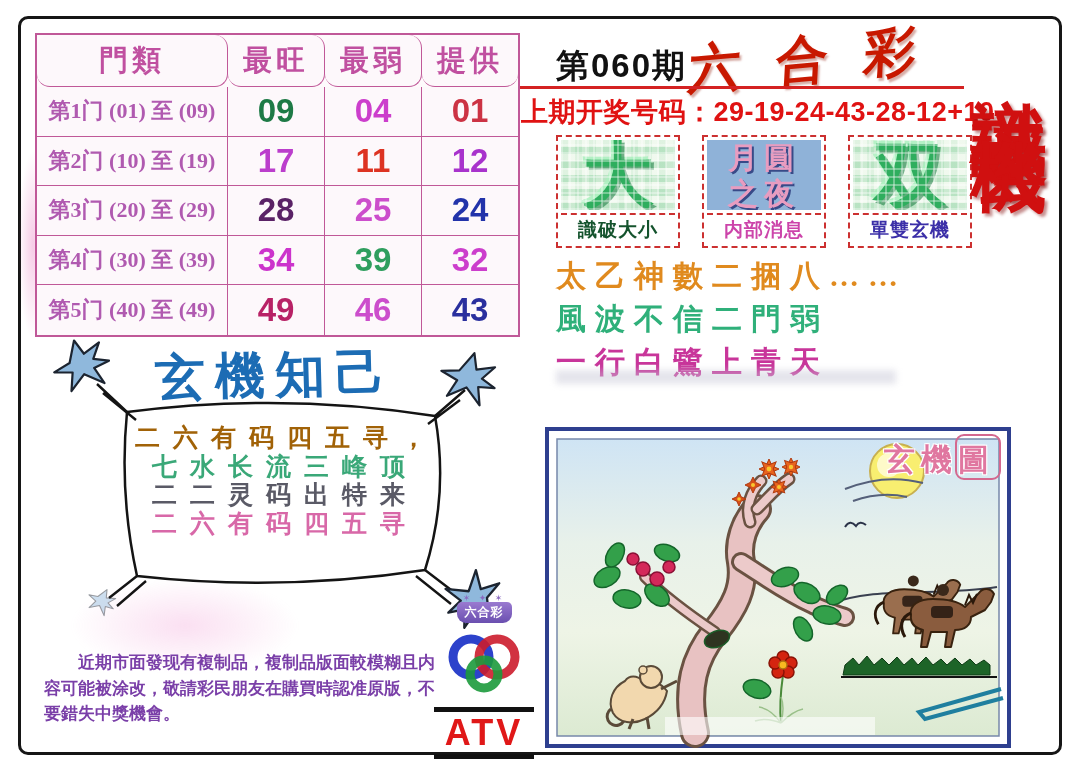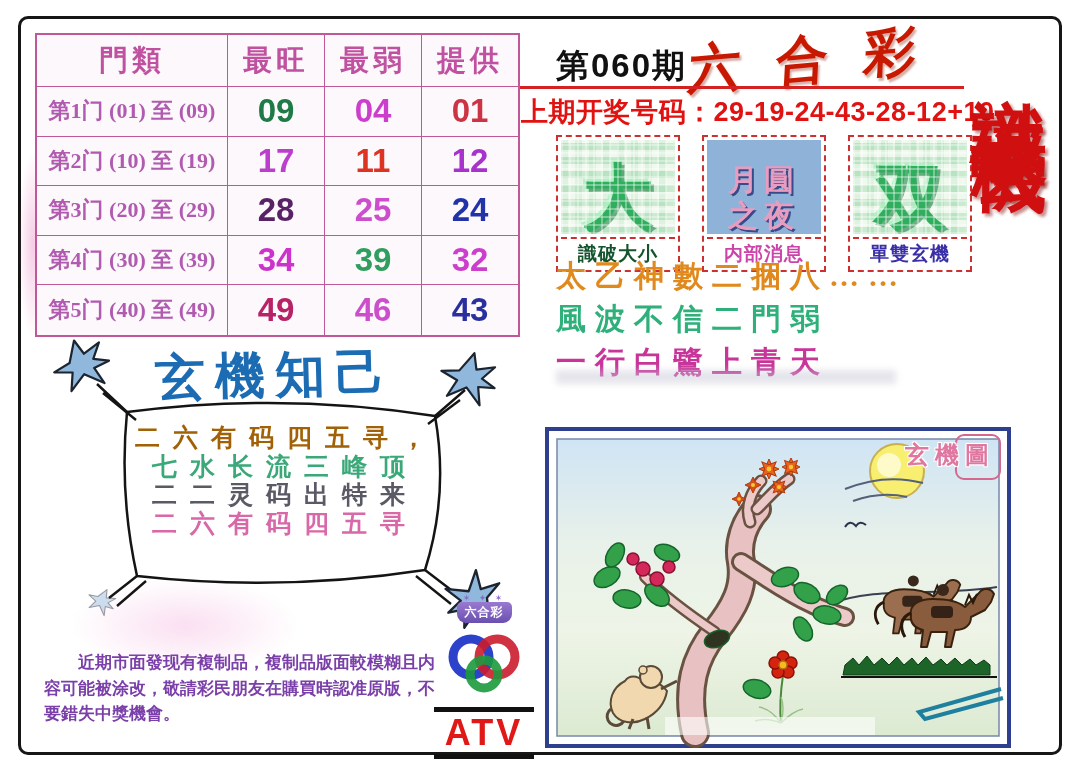--- a/index.html
+++ b/index.html
@@ -14,21 +14,21 @@
            background:radial-gradient(ellipse at center,rgba(240,150,210,.30),transparent 70%);}
 
   
   .tip-table{position:absolute;left:35px;top:33px;display:grid;
     grid-template-columns:191px 97px 97px 96px;grid-template-rows:52px repeat(5,49.5px);
     border:2px solid #c05898;background:#fefafc;}
   .tcell{border-right:1.5px solid #c05898;border-bottom:1.5px solid #c05898;
     display:flex;align-items:center;justify-content:center;background:#fdf8fb;}
   .tcell.last-col{border-right:none;}
   .tcell.last-row{border-bottom:none;}
-  .th{font-family:"Liberation Serif",serif;font-size:29px;font-weight:700;color:#c050a0;letter-spacing:4px;}
+  .th{font-family:"Liberation Serif",serif;font-size:29px;font-weight:700;color:#c050a0;letter-spacing:4px;border-radius:13px;}
   .tlabel{font-family:"Liberation Serif",serif;font-size:22px;font-weight:700;color:#b05ab0;white-space:nowrap;}
   .tnum{font-size:33px;font-weight:800;}
 
   
   .banner{position:absolute;left:35px;top:338px;width:480px;height:305px;}
   .banner svg{position:absolute;left:0;top:0;}
   .banner-title{position:absolute;left:70px;top:4px;width:340px;text-align:center;
     font-family:"Liberation Serif",serif;font-size:50px;font-weight:900;color:#1c6cb4;
     letter-spacing:10px;transform:rotate(-1.5deg);white-space:nowrap;}
   .banner-lines{position:absolute;left:100px;top:86px;width:300px;text-align:center;}
@@ -52,21 +52,21 @@
   .brand{position:absolute;left:688px;top:24px;font-family:"Liberation Serif",serif;
     font-size:52px;font-weight:900;color:#c81800;letter-spacing:36px;white-space:nowrap;
     transform:rotate(-5deg) skewX(-8deg);
     text-shadow:2px 3px 2px rgba(140,20,0,.35);}
   .red-rule{position:absolute;left:520px;top:86px;width:444px;height:3px;background:#d42222;}
   .lastdraw{position:absolute;left:521px;top:94px;font-size:27px;font-weight:800;
     color:#e01212;white-space:nowrap;letter-spacing:0.5px;}
 
   .tipbox{position:absolute;top:135px;width:124px;border:2.5px dashed #cc3030;
     background:#fff;padding:3px;box-sizing:border-box;}
-  .tipbox-img{height:94px;display:flex;align-items:flex-end;justify-content:center;
+  .tipbox-img{height:70px;display:flex;align-items:flex-start;justify-content:center;
     position:relative;overflow:hidden;}
   .mosaic{background-color:#e8f4e4;background-image:
     repeating-linear-gradient(0deg,rgba(120,200,150,.28) 0 7px,rgba(255,255,255,.30) 7px 14px),
     repeating-linear-gradient(90deg,rgba(150,220,170,.28) 0 7px,rgba(240,255,240,.30) 7px 14px);}
   .pixel-overlay{position:absolute;inset:0;pointer-events:none;background-image:
     repeating-linear-gradient(0deg,rgba(255,255,255,.35) 0 2px,transparent 2px 8px),
     repeating-linear-gradient(90deg,rgba(255,255,255,.35) 0 2px,transparent 2px 8px);}
   .big-glyph{font-family:"Liberation Serif",serif;font-size:72px;font-weight:900;color:#2fae5e;
     text-shadow:3px 3px 0 rgba(20,120,60,.55),-3px -3px 0 rgba(170,240,190,.85);line-height:1;}
   .moon-box{background:#8fb2d8;}
@@ -83,21 +83,21 @@
     background:rgba(198,198,212,.45);filter:blur(3px);}
 
   .side-title{position:absolute;left:962px;top:36px;height:400px;width:96px;
     writing-mode:vertical-rl;text-orientation:upright;font-family:"Liberation Serif",serif;
     font-size:76px;font-weight:900;color:#d01010;letter-spacing:14px;line-height:96px;
     text-shadow:3px 3px 3px rgba(130,10,10,.45);}
 
   
   .picture{position:absolute;left:545px;top:427px;width:466px;height:321px;}
   .pic-label{position:absolute;right:16px;top:12px;font-family:"Liberation Serif",serif;
-    font-size:24px;font-weight:900;color:#e077a0;letter-spacing:6px;white-space:nowrap;
+    font-size:31px;font-weight:900;color:#e077a0;letter-spacing:6px;white-space:nowrap;
     text-shadow:1px 1px 0 #fff,-1px -1px 0 #fff,1px -1px 0 #fff,-1px 1px 0 #fff;}
   .pic-label-frame{position:absolute;right:10px;top:7px;width:42px;height:42px;
     border:2.5px solid #d4688f;border-radius:9px;}
 </style>
 </head>
 <body>
 
 <div class="page">
   <div class="frame"></div>
   <div class="smudge smudge1"></div>

